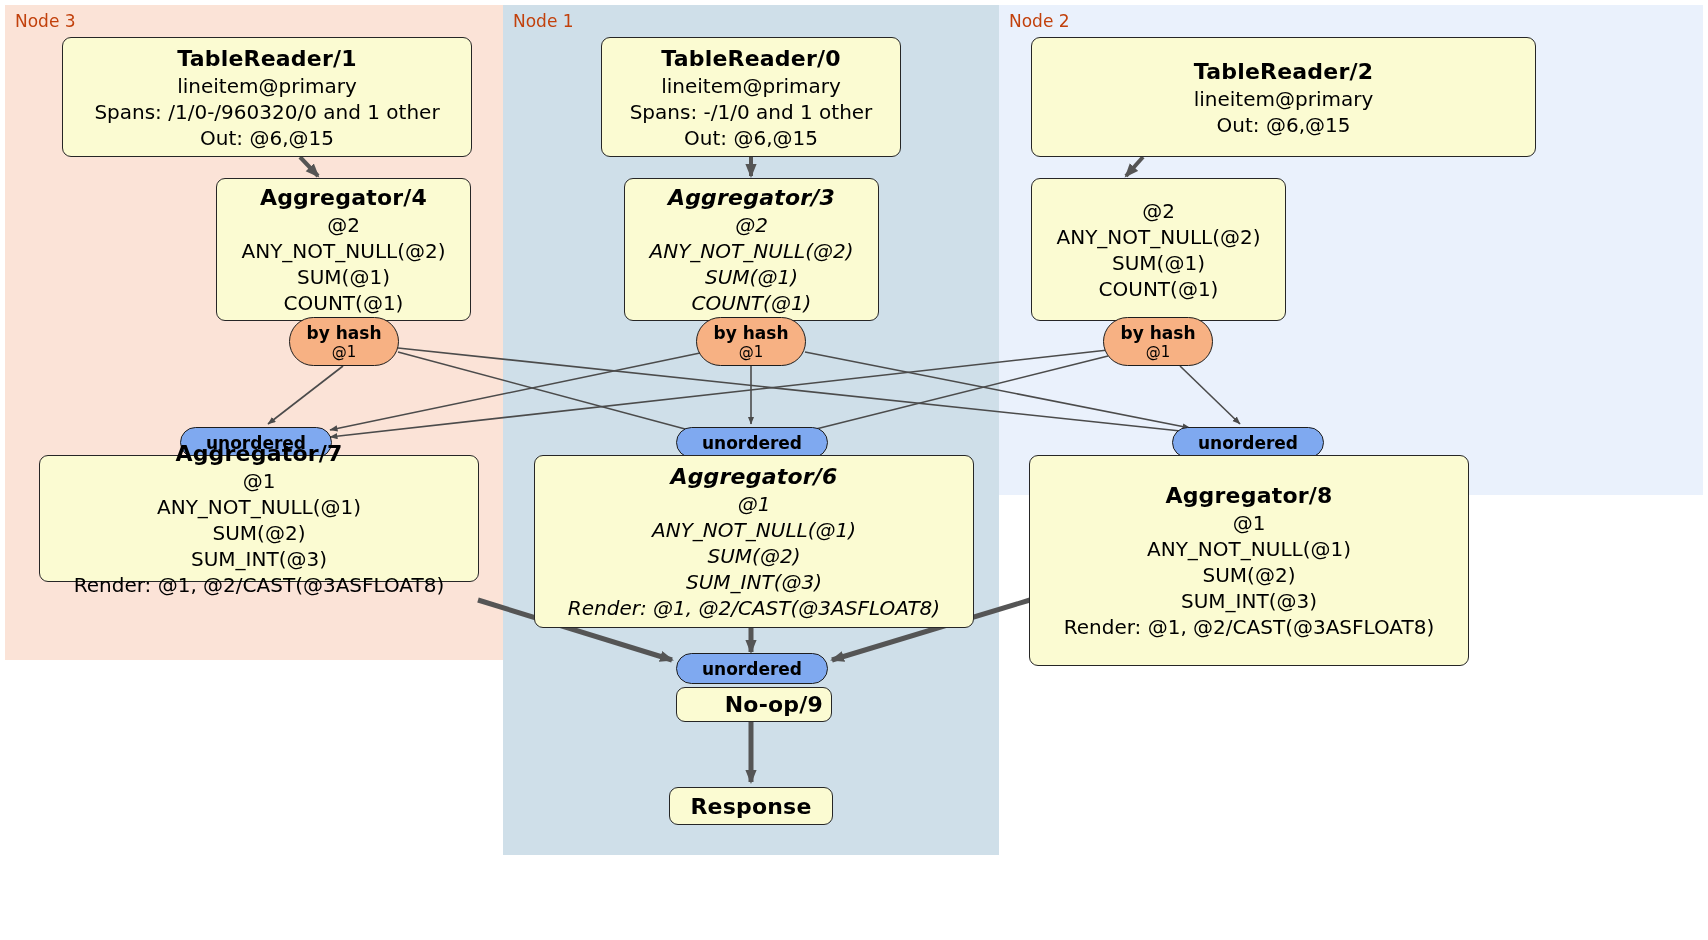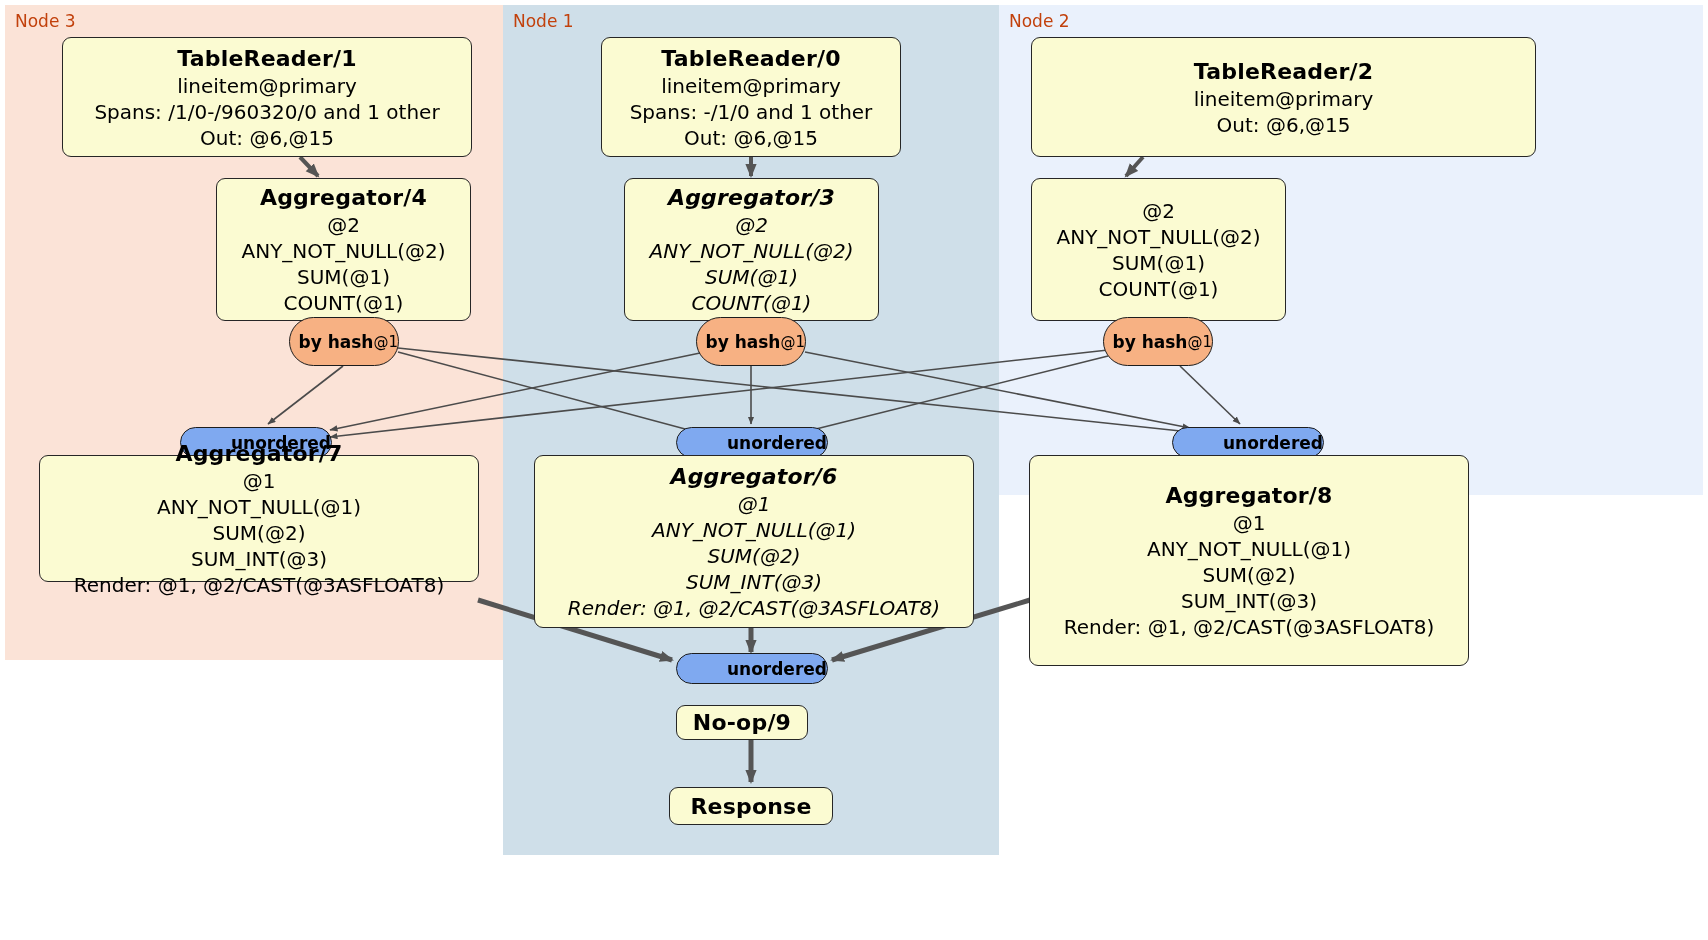--- a/index.html
+++ b/index.html
@@ -25,21 +25,21 @@
     display:flex;flex-direction:column;justify-content:center;
     padding:4px 8px;
   }
   .gbox .ttl{font-size:22px;font-weight:bold;line-height:29px;letter-spacing:.2px;}
   .gbox .ln{font-size:20px;line-height:26px;font-weight:400;white-space:nowrap;}
 
   
   .pill{
     position:absolute;box-sizing:border-box;
     border:1.6px solid #1d1d1d;border-radius:999px;
-    display:flex;align-items:center;justify-content:flex-end;
+    display:flex;flex-direction:column;align-items:center;justify-content:center;
     text-align:center;
   }
   .pill.orange{background:#f7b183;}
   .pill.blue{background:#7fa9f0;}
   .pill .p1{font-size:17px;font-weight:bold;line-height:20px;white-space:nowrap;}
   .pill .p2{font-size:15px;line-height:18px;font-weight:400;white-space:nowrap;}
 
   
   svg.edges{position:absolute;left:0;top:0;width:1708px;height:940px;overflow:visible;}
   svg.edges .thin{fill:none;stroke:#4b4b4b;stroke-width:1.6;}
@@ -190,21 +190,21 @@
     <div class="ln">ANY_NOT_NULL(@1)</div>
     <div class="ln">SUM(@2)</div>
     <div class="ln">SUM_INT(@3)</div>
     <div class="ln">Render: @1, @2/CAST(@3ASFLOAT8)</div>
   </div>
 
   <div class="pill blue" style="left:676px;top:653px;width:152px;height:31px;">
     <div class="p1">unordered</div>
   </div>
 
-  <div class="gbox" style="left:676px;top:705px;width:132px;height:35px;">
+  <div class="gbox" style="left:676px;top:687px;width:156px;height:35px;text-align:right;">
     <div class="ttl">No-op/9</div>
   </div>
 
   <div class="gbox" style="left:669px;top:787px;width:164px;height:38px;">
     <div class="ttl">Response</div>
   </div>
 
 </div>
 
 </body></html>

